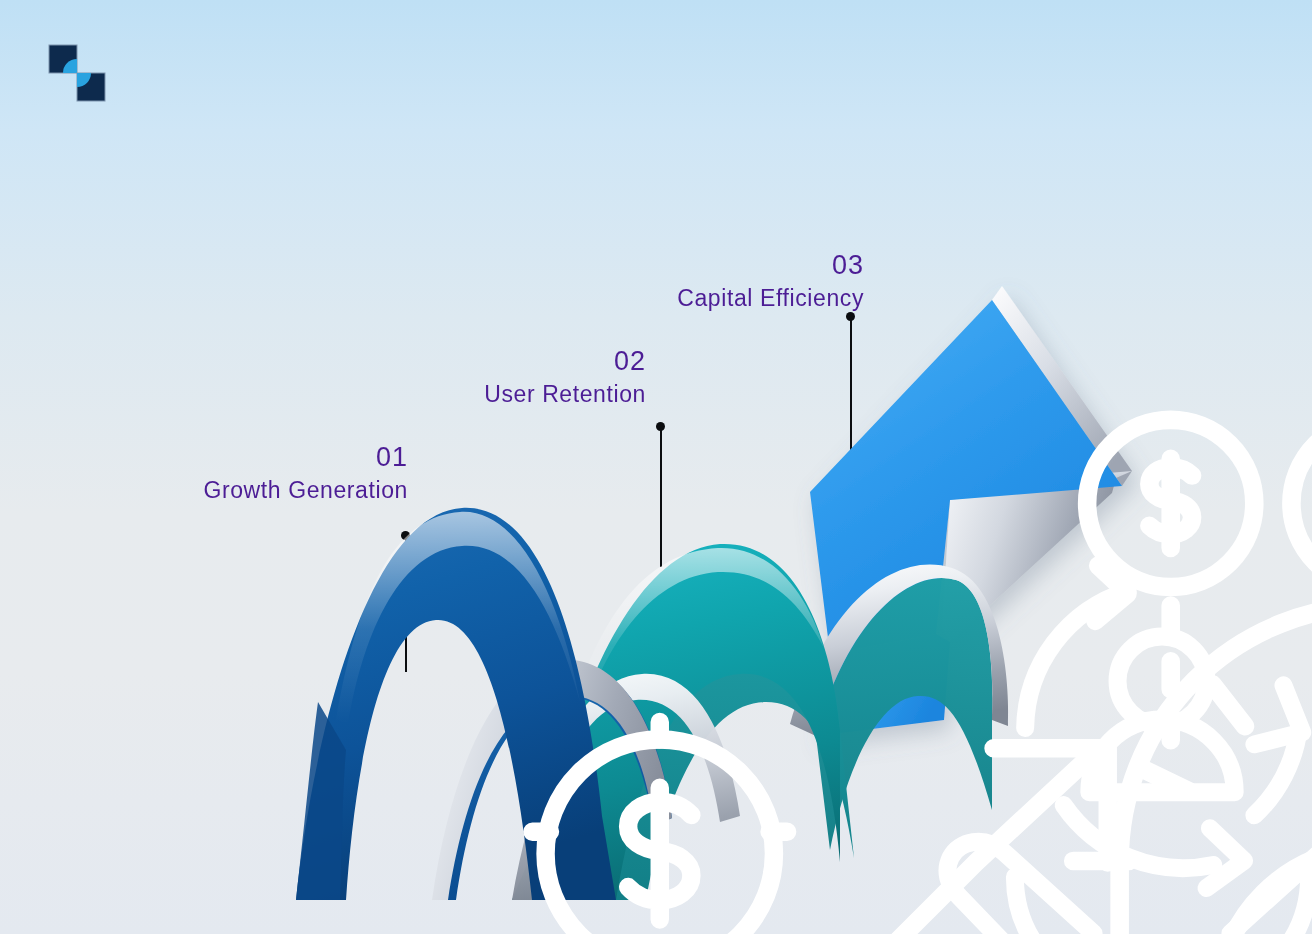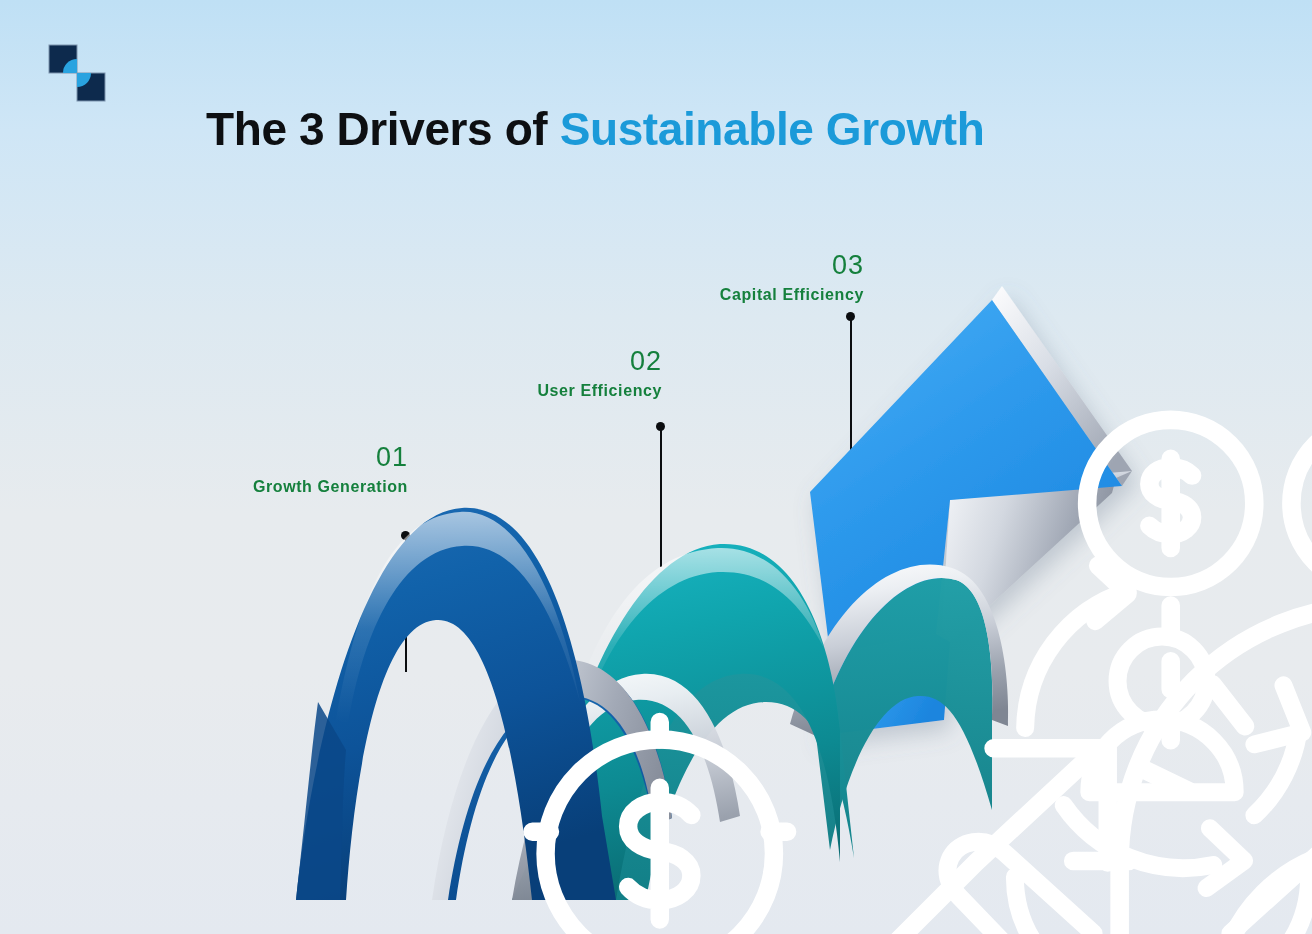--- a/index.html
+++ b/index.html
@@ -18,31 +18,31 @@
   
   .title{
     position:absolute;left:206px;top:106px;
     font-size:46px;font-weight:bold;letter-spacing:-0.4px;
     white-space:nowrap;line-height:1;
   }
   .title .dark{color:#0d0f12;}
   .title .accent{color:#1b9ad9;}
 
   
-  .callout{position:absolute;text-align:right;color:#15803d;}
+  .callout{position:absolute;text-align:right;color:#4c1d95;}
   .callout .num{
     font-size:27px;letter-spacing:1px;line-height:1;
     margin-bottom:7px;font-weight:400;
   }
   .callout .cap{
-    font-size:16px;letter-spacing:.6px;line-height:1.1;
-    white-space:nowrap;font-weight:700;
+    font-size:23px;letter-spacing:.6px;line-height:1.1;
+    white-space:nowrap;font-weight:400;
   }
   #callout-1{left:8px;top:444px;width:400px;}
-  #callout-2{left:300px;top:348px;width:362px;}
+  #callout-2{left:284px;top:348px;width:362px;}
   #callout-3{left:500px;top:252px;width:364px;}
 
   
   .leader{position:absolute;width:11px;}
   .leader .dot{
     width:9px;height:9px;border-radius:50%;background:#0b0d10;
     position:absolute;left:1px;top:0;
   }
   .leader .stem{
     position:absolute;left:5px;top:4px;width:2px;background:#0b0d10;
@@ -83,31 +83,28 @@
       <g clip-path="url(#sqA)">
           <circle cx="29" cy="29" r="14" fill="#29a3e0"></circle>
         </g>
       <rect x="29" y="29" width="28" height="28" fill="#0d2a4d" stroke="#7d93ad" stroke-width="1"></rect>
       <g clip-path="url(#sqB)">
           <circle cx="29" cy="29" r="14" fill="#29a3e0"></circle>
         </g>
     </svg>
   </div>
 
-  <div class="title">
-    <span class="dark">The 3 Drivers of </span><span class="accent">Sustainable Growth</span>
-  </div>
 
   <div class="callout" id="callout-1">
     <div class="num">01</div>
     <div class="cap">Growth Generation</div>
   </div>
   <div class="callout" id="callout-2">
     <div class="num">02</div>
-    <div class="cap">User Efficiency</div>
+    <div class="cap">User Retention</div>
   </div>
   <div class="callout" id="callout-3">
     <div class="num">03</div>
     <div class="cap">Capital Efficiency</div>
   </div>
 
   <div class="leader" id="leader-1">
     <div class="dot"></div>
     <div class="stem"></div>
   </div>

